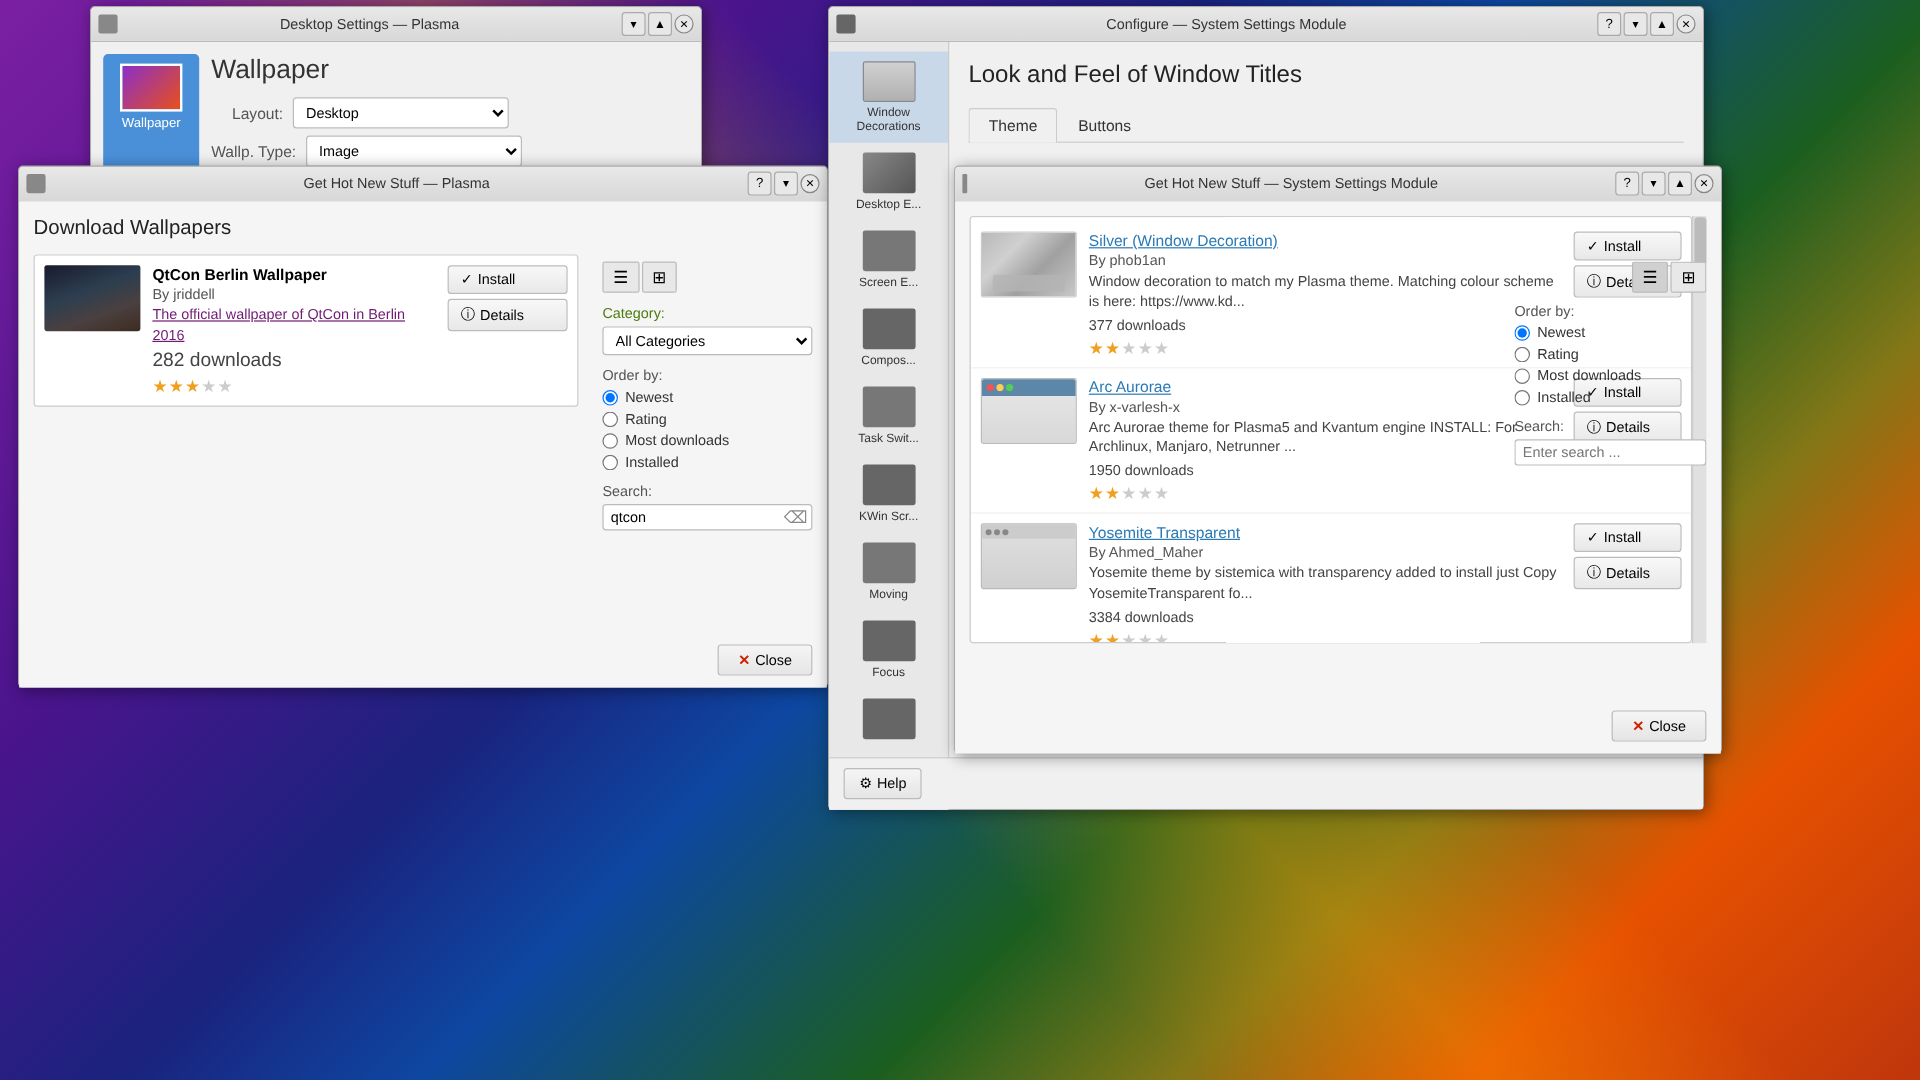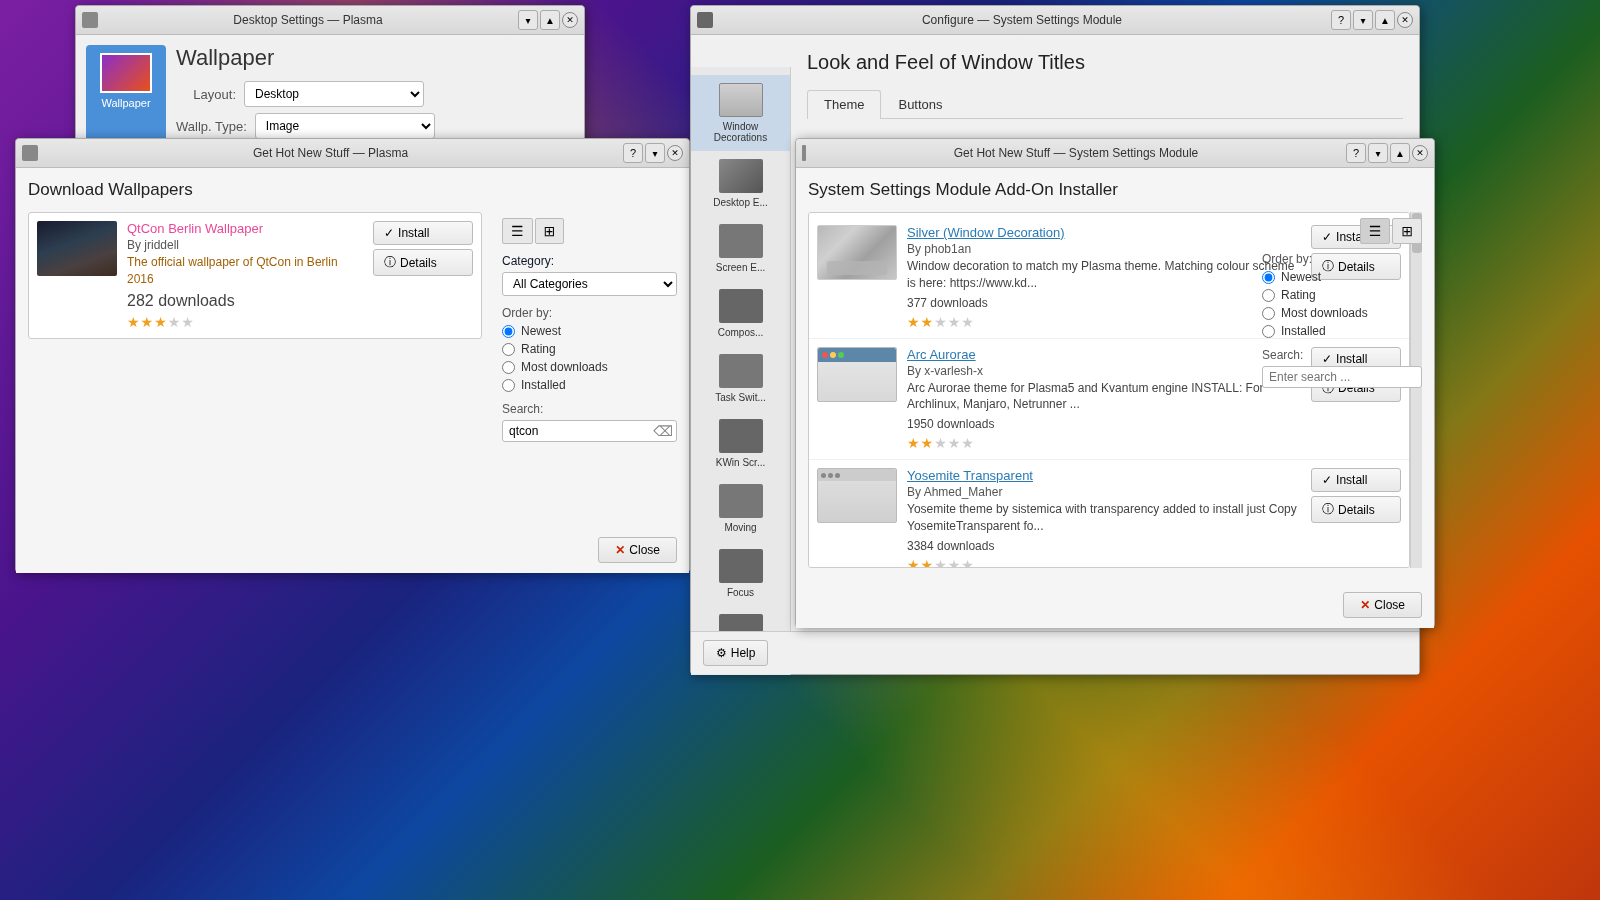--- a/index.html
+++ b/index.html
@@ -178,37 +178,38 @@
       background: linear-gradient(135deg, #2c3e50, #4a4a4a);
       flex-shrink: 0;
       border-radius: 2px;
     }
 
     .ghns-item-info {
       flex: 1;
     }
 
     .ghns-item-name {
-      color: #ec4899;
+      color: #000000;
       text-decoration: none;
       font-size: 13px;
-      font-weight: 400;
+      font-weight: 700;
     }
 
     .ghns-item-author {
       color: #555;
       font-size: 12px;
       margin-top: 2px;
     }
 
     .ghns-item-desc {
-      color: #a16207;
+      color: #701a75;
       font-size: 12px;
       margin-top: 2px;
       line-height: 1.4;
+      text-decoration: underline;
     }
 
     .ghns-item-downloads {
       color: #444;
       font-size: 16px;
       margin-top: 4px;
     }
 
     .ghns-item-actions {
       display: flex;
@@ -259,21 +260,21 @@
       border-radius: 2px;
       font-size: 14px;
     }
 
     .category-section {
       margin-bottom: 10px;
     }
 
     .category-label {
       font-size: 12px;
-      color: #0f172a;
+      color: #4d7c0f;
       margin-bottom: 4px;
     }
 
     .category-select {
       width: 100%;
       padding: 3px 6px;
       border: 1px solid #bbb;
       border-radius: 3px;
       background: white;
       font-size: 12px;
@@ -376,21 +377,20 @@
       display: flex;
       height: calc(100% - 28px);
     }
 
     .config-sidebar {
       width: 100px;
       background: #e8e8e8;
       border-right: 1px solid #ccc;
       padding: 8px 0;
       overflow-y: auto;
-      margin-top: 32px;
     }
 
     .sidebar-item {
       display: flex;
       flex-direction: column;
       align-items: center;
       padding: 8px 4px;
       cursor: pointer;
       font-size: 11px;
       color: #333;
@@ -850,21 +850,20 @@
     <div style="width:4px;height:16px;background:#888;border-radius:1px;flex-shrink:0;"></div>
     <span class="titlebar-title">Get Hot New Stuff — System Settings Module</span>
     <div class="titlebar-controls">
       <button class="question-btn">?</button>
       <button class="chevron-btn">▾</button>
       <button class="chevron-btn">▲</button>
       <button class="titlebar-btn close">✕</button>
     </div>
   </div>
   <div class="ghns-sysmod-content">
-    <div class="ghns-sysmod-title">System Settings Module Add-On Installer</div>
 
     <div style="display:flex; height: calc(100% - 80px); margin-bottom:10px;">
       <div class="ghns-sysmod-list" style="flex:1; height:auto;">
 
         <div class="sysmod-item">
           <div class="sysmod-item-thumb silver" style="background: linear-gradient(135deg, #b8b8b8 0%, #d0d0d0 30%, #a0a0a0 60%, #c8c8c8 100%); position:relative;">
             <div style="position:absolute;bottom:4px;left:50%;transform:translateX(-50%);width:60px;height:14px;background:rgba(180,180,180,0.8);border-radius:2px;"></div>
           </div>
           <div class="sysmod-item-info">
             <a class="sysmod-item-name" href="#">Silver (Window Decoration)</a>

